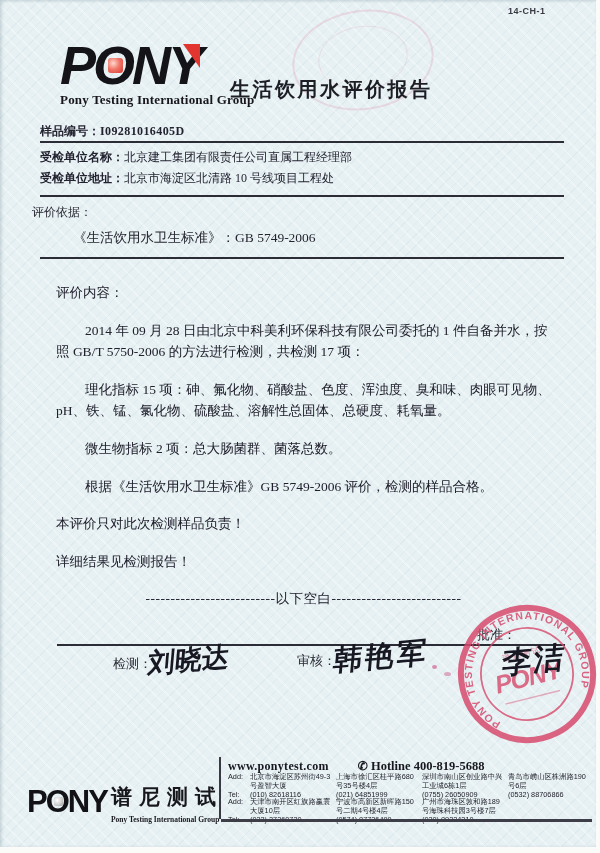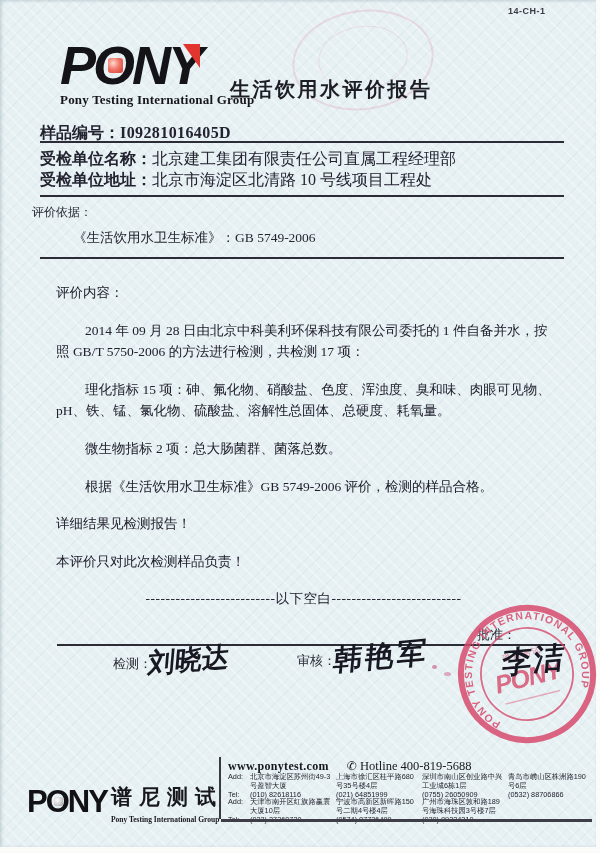--- a/index.html
+++ b/index.html
@@ -32,21 +32,21 @@
     border:2px solid rgba(210,80,125,.16);transform:rotate(-8deg);}
   .ghost-stamp2{left:318px;top:26px;width:88px;height:62px;border-radius:50%;
     border:1px solid rgba(210,80,125,.12);transform:rotate(-8deg);}
   
   .rule{height:2px;background:#2c2c36;}
   .r1{left:40px;top:141px;width:524px;}
   .r2{left:40px;top:195px;width:524px;}
   .r3{left:40px;top:257px;width:524px;}
   .r4{left:57px;top:644px;width:508px;height:2px;}
   
-  .info{font-size:16px;color:#232330;white-space:nowrap;}
+  .info{font-size:12px;color:#232330;white-space:nowrap;}
   .info b{font-weight:600;}
   .i1{left:40px;top:123px;}
   .i2{left:40px;top:149px;}
   .i3{left:40px;top:170px;}
   .sample-no{font-weight:700;letter-spacing:.4px;}
   .basis-h{left:32px;top:204px;font-size:12px;}
   .basis-item{left:73px;top:229px;font-size:13.5px;}
   
   .content{left:40px;top:266px;width:527px;font-size:13.5px;line-height:21.6px;color:#20202c;}
   .content p{margin:16px;text-indent:2.15em;}
@@ -72,21 +72,21 @@
   .f-logo{left:27px;top:786px;white-space:nowrap;}
   .f-logo-word{font-family:"Liberation Sans",sans-serif;font-weight:900;font-size:31px;line-height:31px;letter-spacing:-2px;color:#121216;display:inline-block;vertical-align:top;}
   .f-logo-word .lo{position:relative;display:inline-block;}
   .f-o-square{position:absolute;left:8px;top:11px;width:9px;height:9px;border-radius:2px;
     background:radial-gradient(circle at 35% 35%, #ffffff 0%, #cfcfcf 55%, #9a9a9a 100%);}
   .f-logo-cn{display:inline-block;vertical-align:top;margin-left:4px;}
   .f-logo-cn .cn{font-family:"Liberation Sans",sans-serif;font-weight:bold;font-size:21px;line-height:22px;letter-spacing:7px;color:#17171d;}
   .f-logo-cn .en{font:bold 7.5px "Liberation Serif",serif;color:#17171d;letter-spacing:0px;}
   .f-top{left:228px;top:756px;white-space:nowrap;font-family:"Liberation Serif",serif;}
   .f-web{font-weight:bold;font-size:12px;letter-spacing:.3px;color:#17171f;}
-  .f-hot{font-weight:normal;font-size:12.5px;margin-left:14px;color:#17171f;}
+  .f-hot{font-weight:bold;font-size:12.5px;margin-left:25px;color:#17171f;}
   .phone-ico{font-size:12px;}
   .f-row{position:absolute;display:flex;font:7.3px/9px "Liberation Sans",sans-serif;color:#23232d;}
   .f-row1{left:228px;top:772px;}
   .f-row2{left:228px;top:797px;}
   .f-labels{width:22px;display:flex;flex-direction:column;}
   .f-labels span{display:block;}
   .f-labels .lab-add{height:18px;}
   .f-col{width:86px;padding-right:4px;box-sizing:border-box;}
   .f-addr{min-height:18px;}
   .f-tel{}
@@ -116,22 +116,22 @@
   <div class="abs basis-h">评价依据：</div>
   <div class="abs basis-item">《生活饮用水卫生标准》：GB 5749-2006</div>
   <div class="abs rule r3"></div>
 
   <div class="abs content">
     <p class="head">评价内容：</p>
     <p>2014 年 09 月 28 日由北京中科美利环保科技有限公司委托的 1 件自备并水，按照 GB/T 5750-2006 的方法进行检测，共检测 17 项：</p>
     <p>理化指标 15 项：砷、氟化物、硝酸盐、色度、浑浊度、臭和味、肉眼可见物、pH、铁、锰、氯化物、硫酸盐、溶解性总固体、总硬度、耗氧量。</p>
     <p>微生物指标 2 项：总大肠菌群、菌落总数。</p>
     <p>根据《生活饮用水卫生标准》GB 5749-2006 评价，检测的样品合格。</p>
+    <p class="noindent">本评价只对此次检测样品负责！</p>
     <p class="noindent">详细结果见检测报告！</p>
-    <p class="noindent">本评价只对此次检测样品负责！</p>
     <p class="marker">--------------------------以下空白--------------------------</p>
   </div>
 
   <div class="abs rule r4"></div>
   <div class="abs sig-label s1l">检测：</div>
   <div class="abs s1"><span class="sig">刘晓达</span></div>
   <div class="abs sig-label s2l">审核：</div>
   <div class="abs s2"><span class="sig">韩艳军</span></div>
   <div class="abs sig-label s3l">批准：</div>
   <div class="abs sig-dot"></div>

